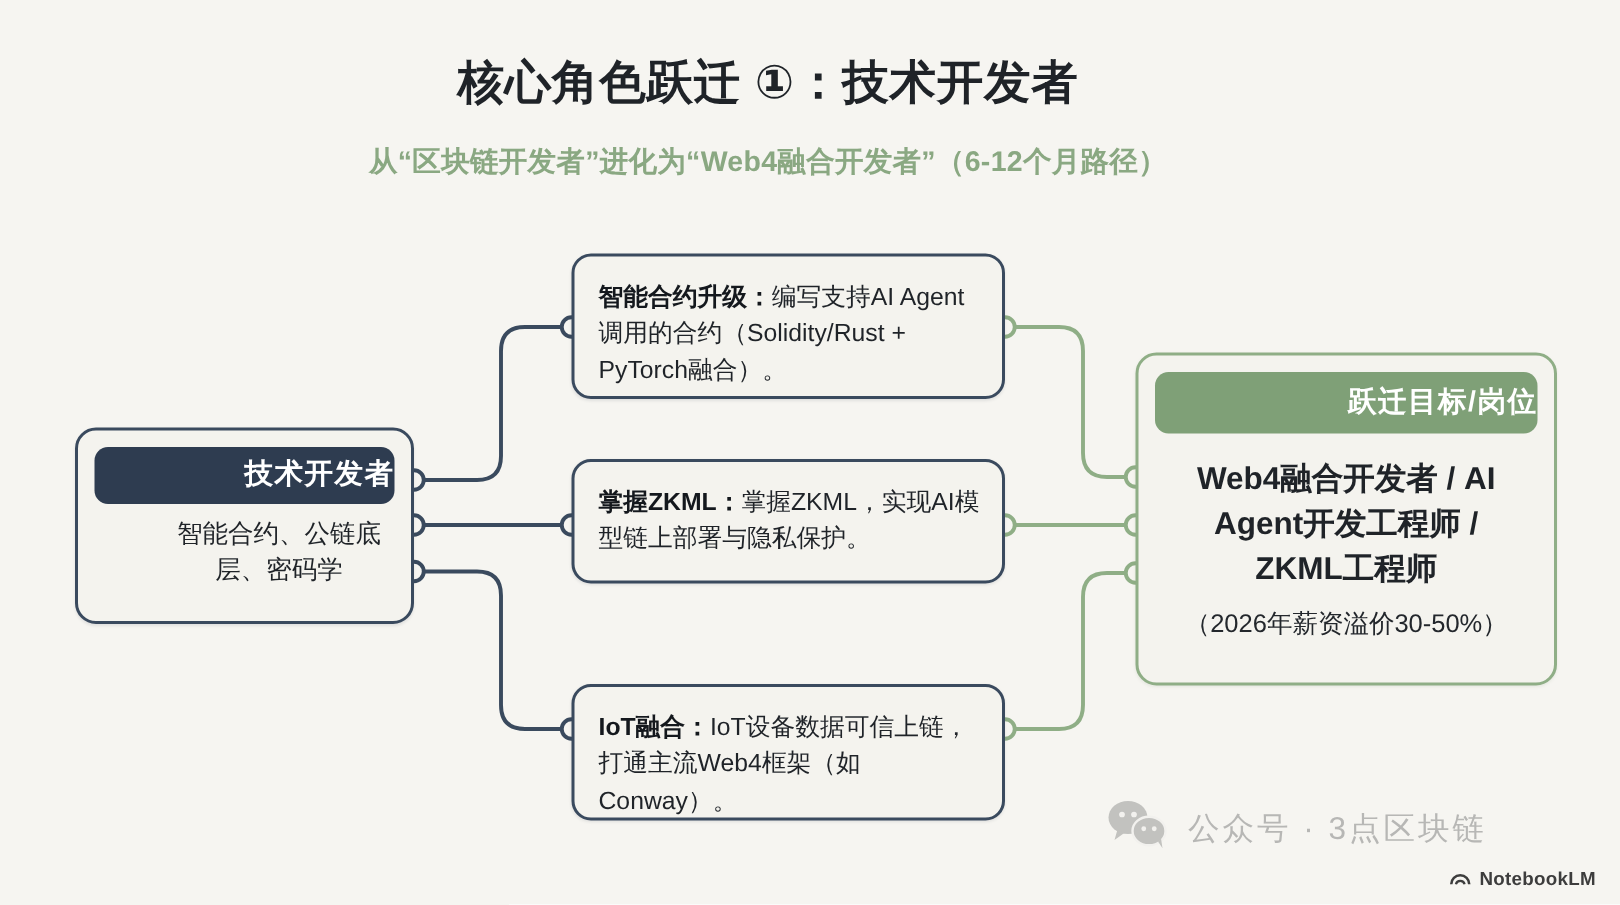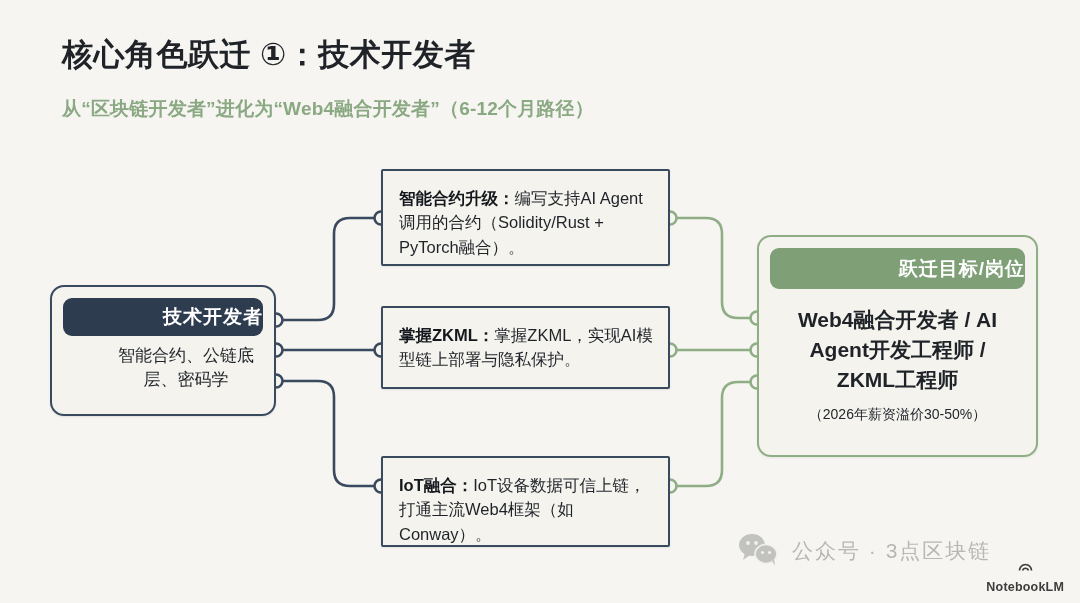--- a/index.html
+++ b/index.html
@@ -15,20 +15,21 @@
     overflow: hidden;
     font-family: "Liberation Sans", "DejaVu Sans", sans-serif;
   }
 
   
   #header {
     position: absolute;
     left: 62px;
     top: 36px;
     width: 900px;
+    text-align: center;
   }
   #page-title {
     font-size: 31px;
     font-weight: bold;
     color: #1f2328;
     letter-spacing: 0.5px;
     line-height: 1.25;
     white-space: nowrap;
   }
   #page-subtitle {
@@ -120,34 +121,34 @@
     margin-top: 16px;
     font-size: 21px;
     font-weight: bold;
     line-height: 1.42;
     padding: 0 20px;
     text-align: center;
     color: #1f2328;
   }
   #node-target .target-sub {
     margin-top: 11px;
-    font-size: 14px;
+    font-size: 17px;
     line-height: 1.3;
     text-align: center;
     color: #23272c;
   }
 
   
   .card {
     position: absolute;
     box-sizing: border-box;
     left: 381px;
     width: 289px;
     border: 2px solid #3a4a5e;
-    border-radius: 2px;
+    border-radius: 13px;
     background: #f4f3ee;
     box-shadow: 0 1px 2px rgba(40,50,65,0.10);
   }
   .card-text {
     padding: 15px 15px 15px 16px;
     font-size: 16.5px;
     line-height: 1.47;
     color: #1f2328;
   }
   .card-text b {
@@ -178,21 +179,20 @@
     position: absolute;
     right: 16px;
     bottom: 9px;
     display: flex;
     align-items: center;
     gap: 5px;
     color: #3d3d3d;
     font-size: 12.5px;
     font-weight: bold;
     letter-spacing: 0.2px;
-    flex-direction: column;
   }
 </style>
 </head>
 <body>
 
 <div id="canvas">
 
   <div id="header">
     <div id="page-title">核心角色跃迁 ①：技术开发者</div>
     <div id="page-subtitle">从“区块链开发者”进化为“Web4融合开发者”（6-12个月路径）</div>

